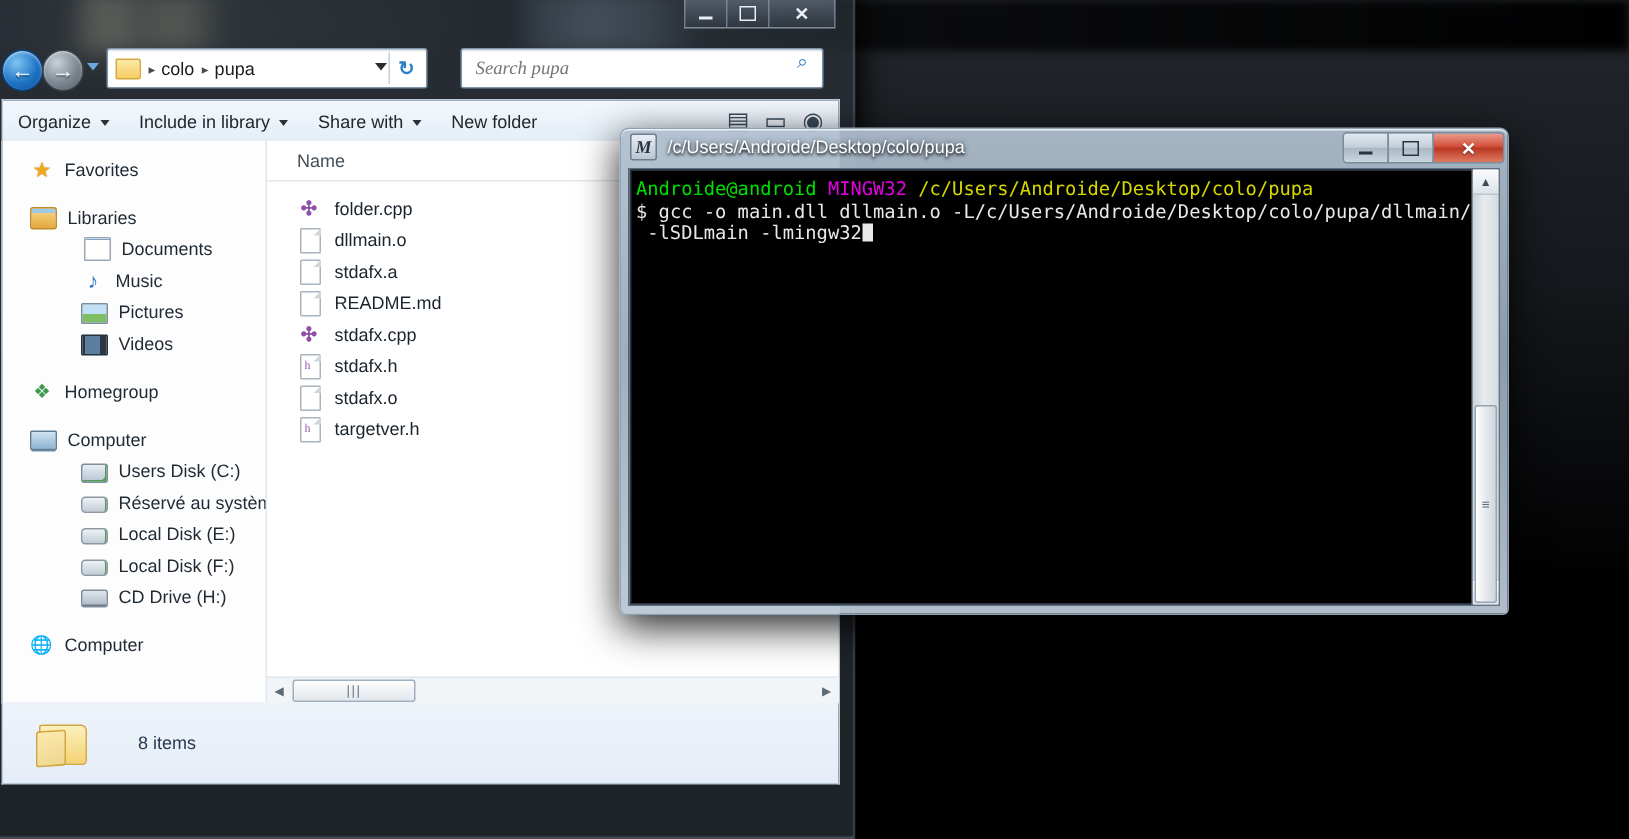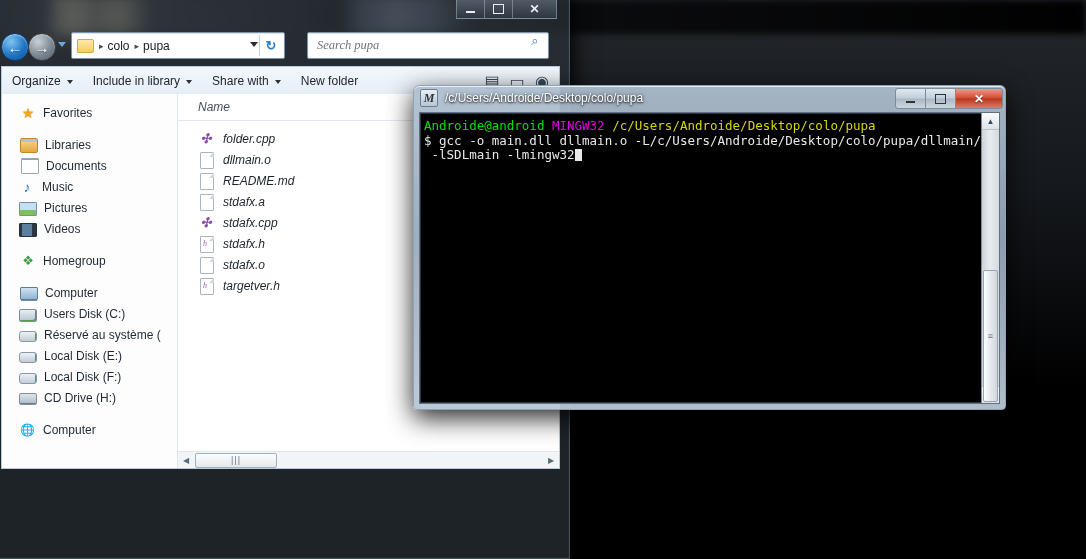--- a/index.html
+++ b/index.html
@@ -171,25 +171,25 @@
   #navpane {
     width: 175px; background: #fdfdfe; border-right: 1px solid #dfe7ee;
     padding-top: 8px; overflow: hidden; position: relative;
   }
   .navgroup { margin-bottom: 11px; }
   .navrow {
     display: flex; align-items: center; gap: 7px;
     height: 21px; padding-left: 18px; font-size: 12px; color: #1f2933;
     white-space: nowrap;
   }
-  .navrow.child { padding-left: 17px; }
+  .navrow.child { padding-left: 52px; }
   .navrow .lbl { overflow: hidden; }
   .nicon { width: 16px; height: 16px; flex: 0 0 16px; position: relative; }
 
-  #filepane { flex: 1; background: #fff; position: relative; font-style: italic; }
+  #filepane { flex: 1; background: #fff; position: relative; }
   #colhdr {
     height: 26px; border-bottom: 1px solid #e2e8ee;
     display: flex; align-items: center; position: relative;
     background: #fff;
   }
   #colhdr .hlbl { font-size: 12px; color: #46505a; margin-left: 20px; }
   #sortmark {
     position: absolute; left: 272px; top: 2px;
     width: 0; height: 0; border-left: 4px solid transparent; border-right: 4px solid transparent;
     border-bottom: 4px solid #8ab4dd;
@@ -504,27 +504,27 @@
               <div class="filerow">
                 <div class="ficon">
                   <div class="doc"></div>
                 </div>
                 <span>dllmain.o</span>
               </div>
               <div class="filerow">
                 <div class="ficon">
                   <div class="doc"></div>
                 </div>
-                <span>README.md</span>
+                <span>stdafx.a</span>
               </div>
               <div class="filerow">
                 <div class="ficon">
                   <div class="doc"></div>
                 </div>
-                <span>stdafx.a</span>
+                <span>README.md</span>
               </div>
               <div class="filerow">
                 <div class="cpp-icon">✣</div>
                 <span>stdafx.cpp</span>
               </div>
               <div class="filerow">
                 <div class="ficon">
                   <div class="doc">
                     <span class="hmark">h</span>
                   </div>
@@ -548,20 +548,27 @@
             </div>
         </div>
         <div id="hscroll">
           <div class="hsb-arrow">◀</div>
           <div id="hsb-thumb">|||</div>
           <div id="hsb-track"></div>
           <div class="hsb-arrow">▶</div>
         </div>
       </div>
 
+      <div id="statusbar">
+        <div id="statusfolder">
+          <div class="back"></div>
+          <div class="front"></div>
+        </div>
+        <div id="statustext">8 items</div>
+      </div>
 
     </div>
   </div>
 
   <div id="mingw">
     <div class="mframe"></div>
 
     <div id="mingw-title">
       <div id="mingw-icon">
         <span>M</span>

